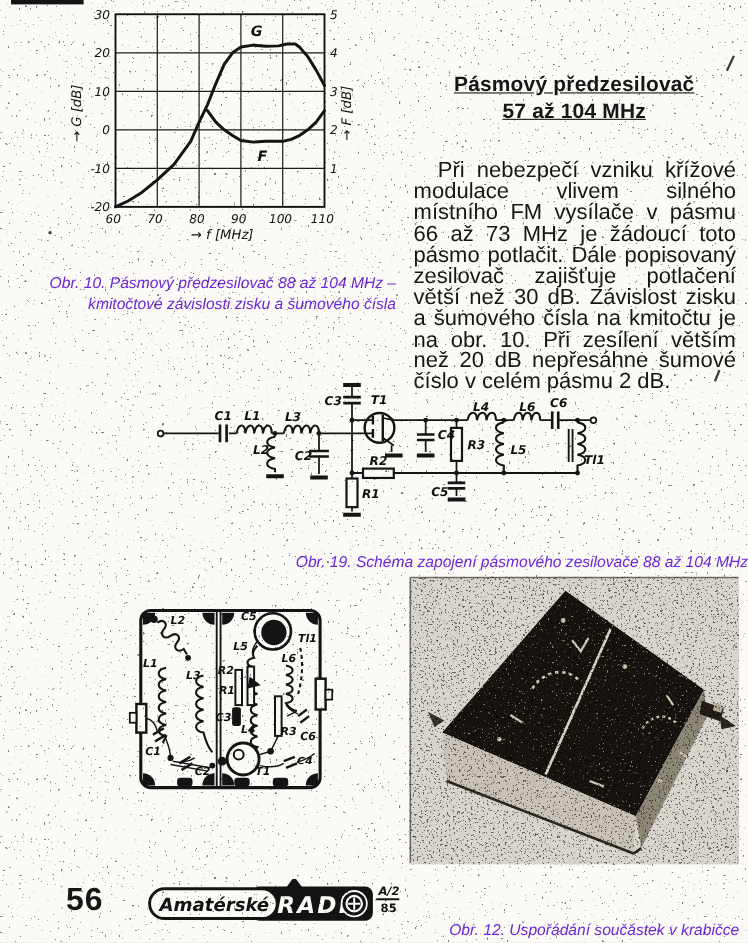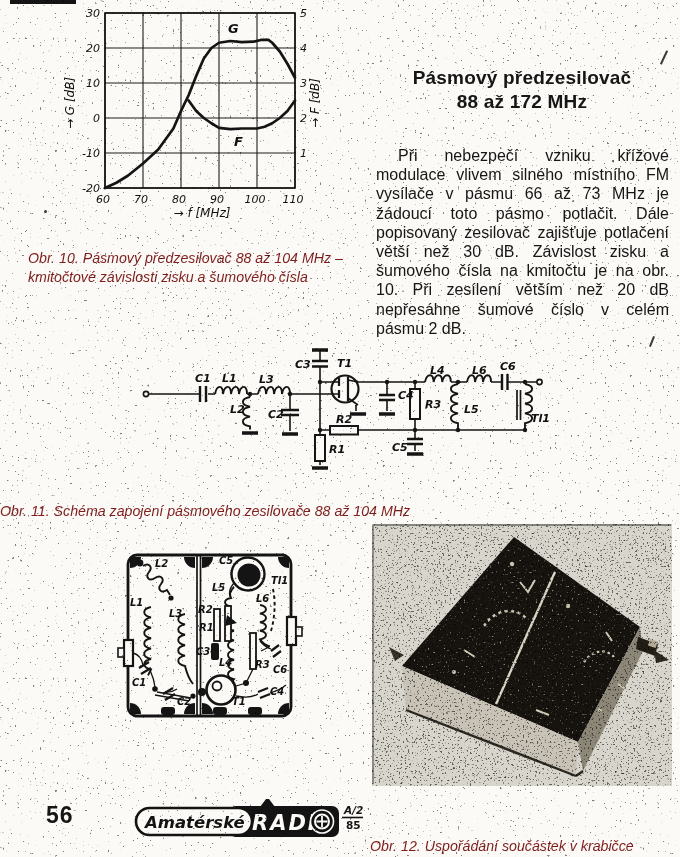--- a/index.html
+++ b/index.html
@@ -1,28 +1,28 @@
 <!DOCTYPE html>
 <html><head>
 <meta charset="utf-8">
 <style>
   html,body{margin:0;padding:0;background:#e8e8e4;}
   .page{position:relative;width:680px;height:857px;background:#fbfaf6;overflow:hidden;
         font-family:"Liberation Sans",sans-serif;color:#161616;}
   .abs{position:absolute;}
   .topbar{left:10px;top:0;width:66px;height:4px;background:#141414;}
   .title{left:374px;top:66px;width:296px;text-align:center;font-weight:bold;
-         font-size:19px;line-height:24px;letter-spacing:.2px;}
-  .body-text{left:376px;top:146px;width:293px;font-size:16px;line-height:19.2px;
+         font-size:19px;line-height:24px;letter-spacing:.2px;text-decoration:underline;}
+  .body-text{left:376px;top:146px;width:293px;font-size:20px;line-height:19.2px;
              text-align:justify;text-indent:22px;}
-  .cap{font-style:italic;font-size:14.2px;line-height:18.5px;text-align:left;color:#7f1d1d;}
+  .cap{font-style:italic;font-size:14.2px;line-height:18.5px;text-align:right;color:#6d28d9;}
   .cap10{left:28px;top:249px;width:332px;}
   .cap11{left:0px;top:502px;width:680px;}
   .cap12{left:370px;top:792px;width:302px;margin-top:45px;}
-  .pagenum{left:46px;top:802px;font-size:23px;font-weight:bold;letter-spacing:1px;}
+  .pagenum{left:60px;top:802px;font-size:29px;font-weight:bold;letter-spacing:1px;}
   svg text{font-family:"DejaVu Sans",sans-serif;}
   .noise{left:0;top:0;width:680px;height:857px;pointer-events:none;opacity:.5;}
   .artifact{background:#3a3a3a;}
 </style>
 </head>
 <body>
 
 <div class="page">
 
   <div class="abs topbar"></div>
@@ -64,21 +64,21 @@
       <text x="168" y="30" style="font-style:italic;font-weight:bold;font-size:13px;fill:#111;">G</text>
       <polyline points="128.6,97.5 136.2,108 143.8,115 151.39999999999998,120.25 159,124.8 170.39999999999998,126.2 181.79999999999998,125.5 197,125.5 204.6,123.75 212.2,120.25 219.79999999999998,115 227.39999999999998,108 235,97.5" fill="none" stroke="#141414" stroke-width="2.7" stroke-linejoin="round" stroke-linecap="round"></polyline>
       <text x="174" y="143" style="font-style:italic;font-weight:bold;font-size:13px;fill:#111;">F</text>
       <text x="14" y="100" text-anchor="middle" transform="rotate(-90 14 100)" style="font-style:italic;font-size:12px;fill:#111;">→ G [dB]</text>
       <text x="259" y="100" text-anchor="middle" transform="rotate(-90 259 100)" style="font-style:italic;font-size:12px;fill:#111;">→ F [dB]</text>
       <text x="142" y="214" text-anchor="middle" style="font-style:italic;font-size:12px;fill:#111;">→ f [MHz]</text>
     </svg>
 
   <div class="abs title">
     <div>Pásmový předzesilovač</div>
-    <div>88 až 172 MHz</div>
+    <div>57 až 104 MHz</div>
   </div>
   <div class="abs body-text">Při nebezpečí vzniku křížové modulace vlivem silného místního FM vysílače v pásmu 66 až 73 MHz je žádoucí toto pásmo potlačit. Dále popisovaný zesilovač zajišťuje potlačení větší než 30 dB. Závislost zisku a šumového čísla na kmitočtu je na obr. 10. Při zesílení větším než 20 dB nepřesáhne šumové číslo v celém pásmu 2 dB.</div>
 
   <div class="abs cap cap10">Obr. 10. Pásmový předzesilovač 88 až 104 MHz – kmitočtové závislosti zisku a šumového čísla</div>
 
   <svg id="schem-svg" class="abs" style="left:140px;top:337px" width="440" height="150" viewBox="0 0 440 150">
     <g stroke="#151515" fill="none" stroke-width="1.6">
       <path d="M8,57 H60 M68,57 H75 M107,57 H118 M150,57 H192 M180,45 H193 M218,45 H285 M311,45 H327 M351,45 H362 M367.5,45 H397 M180,93 H190 M218,93 H385"></path>
       <path d="M180,13 V24 M180,29.5 V93 M150,57 V73 M150,78 V94 M110,57 v3 M247,45 V58 M247,63 V74 M275,45 V52 M275,82 V93 M275,93 V102 M275,107 V114 M318,45 v2 M385,45 v2 M180,93 V98 M180,124 V128 M216,68 V74"></path>
     </g>
@@ -144,21 +144,21 @@
         <text x="285" y="71" style="font-style:italic;font-weight:bold;font-size:11px;fill:#111;">R3</text>
         <text x="290" y="37" style="font-style:italic;font-weight:bold;font-size:11px;fill:#111;">L4</text>
         <text x="324" y="76" style="font-style:italic;font-weight:bold;font-size:11px;fill:#111;">L5</text>
         <text x="332" y="37" style="font-style:italic;font-weight:bold;font-size:11px;fill:#111;">L6</text>
         <text x="360" y="33" style="font-style:italic;font-weight:bold;font-size:11px;fill:#111;">C6</text>
         <text x="252" y="114" style="font-style:italic;font-weight:bold;font-size:11px;fill:#111;">C5</text>
         <text x="391" y="85" style="font-style:italic;font-weight:bold;font-size:11px;fill:#111;">Tl1</text>
       </g>
   </svg>
 
-  <div class="abs cap cap11">Obr. 11. Schéma zapojení pásmového zesilovače 88 až 104 MHz</div>
+  <div class="abs cap cap11">Obr. 19. Schéma zapojení pásmového zesilovače 88 až 104 MHz</div>
 
   <svg id="board-svg" class="abs" style="left:103px;top:543px" width="215" height="205" viewBox="0 0 215 205">
     <rect x="25" y="12" width="163" height="161" rx="9" fill="none" stroke="#141414" stroke-width="2.8"></rect>
     <path d="M94,12 V173 M97.5,12 V173" stroke="#141414" stroke-width="1.7" fill="none"></path>
     <g fill="#141414">
       <path d="M27,14 h11 a11,11 0 0 1 -11,11 z"></path>
         <path d="M92,14 h-11 a11,11 0 0 0 11,11 z"></path>
       <path d="M27,171 h11 a11,11 0 0 0 -11,-11 z"></path>
         <path d="M92,171 h-11 a11,11 0 0 1 11,-11 z"></path>
       <path d="M99,14 h11 a11,11 0 0 1 -11,11 z"></path>

